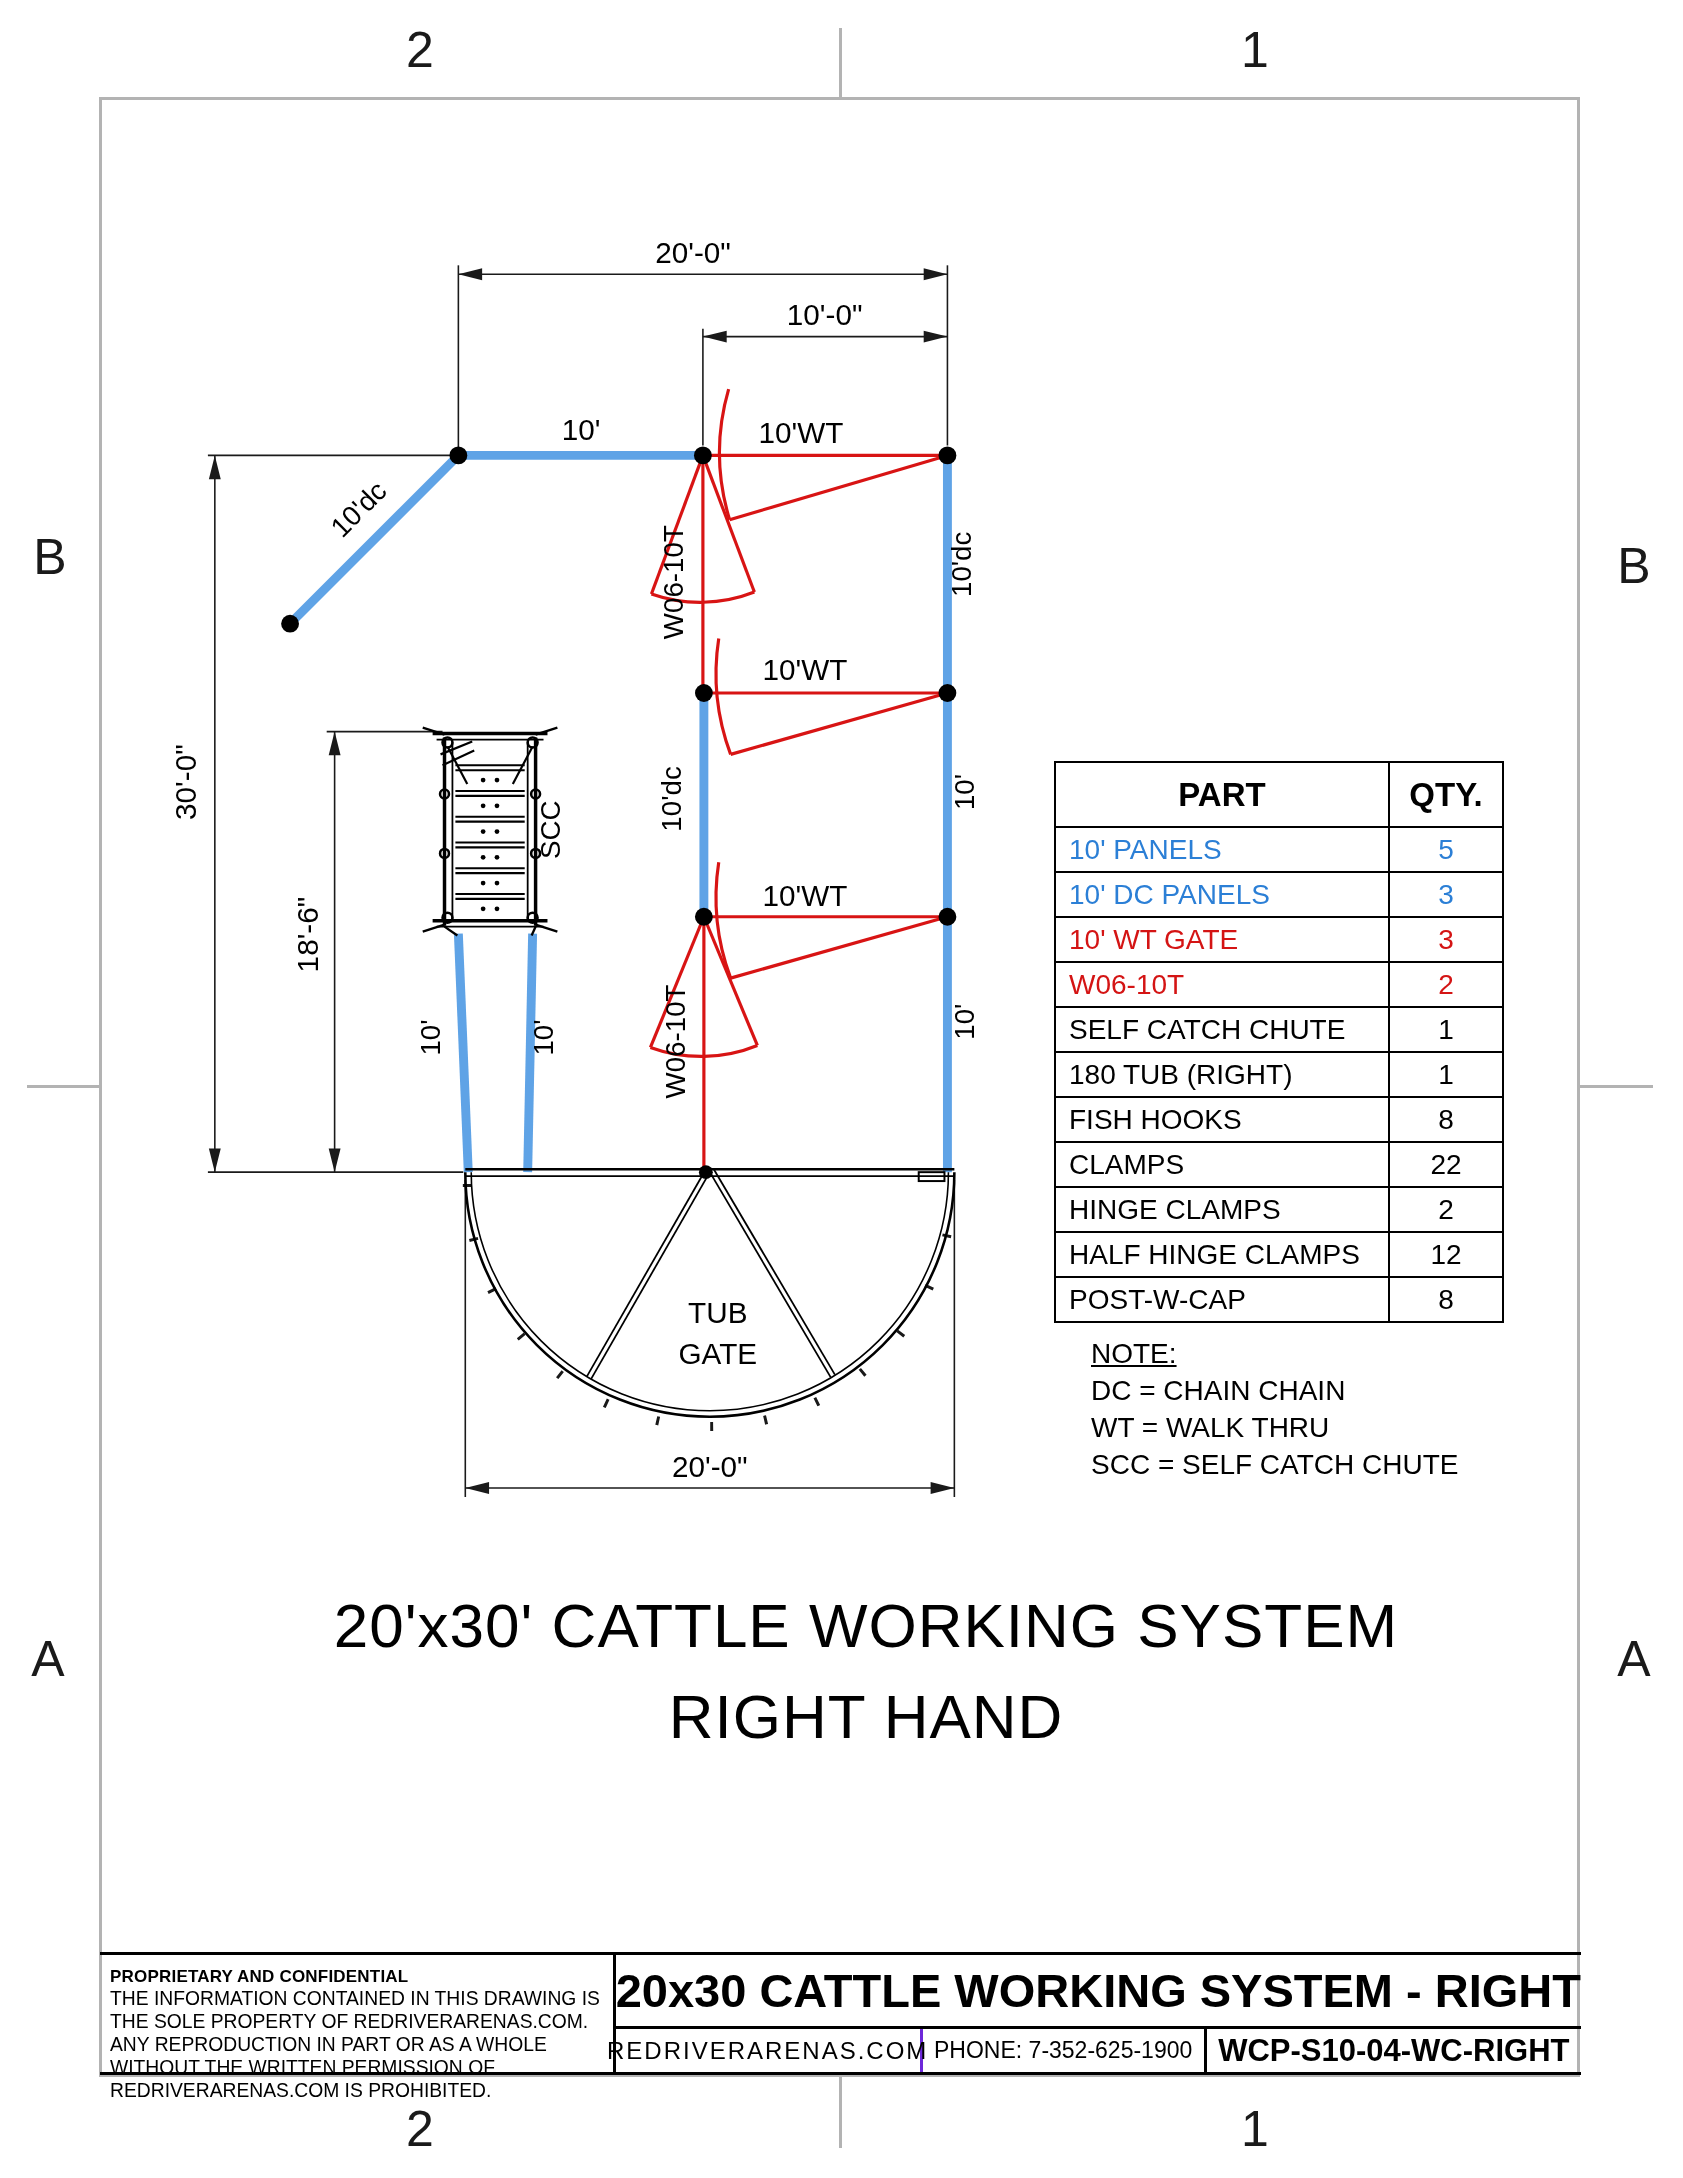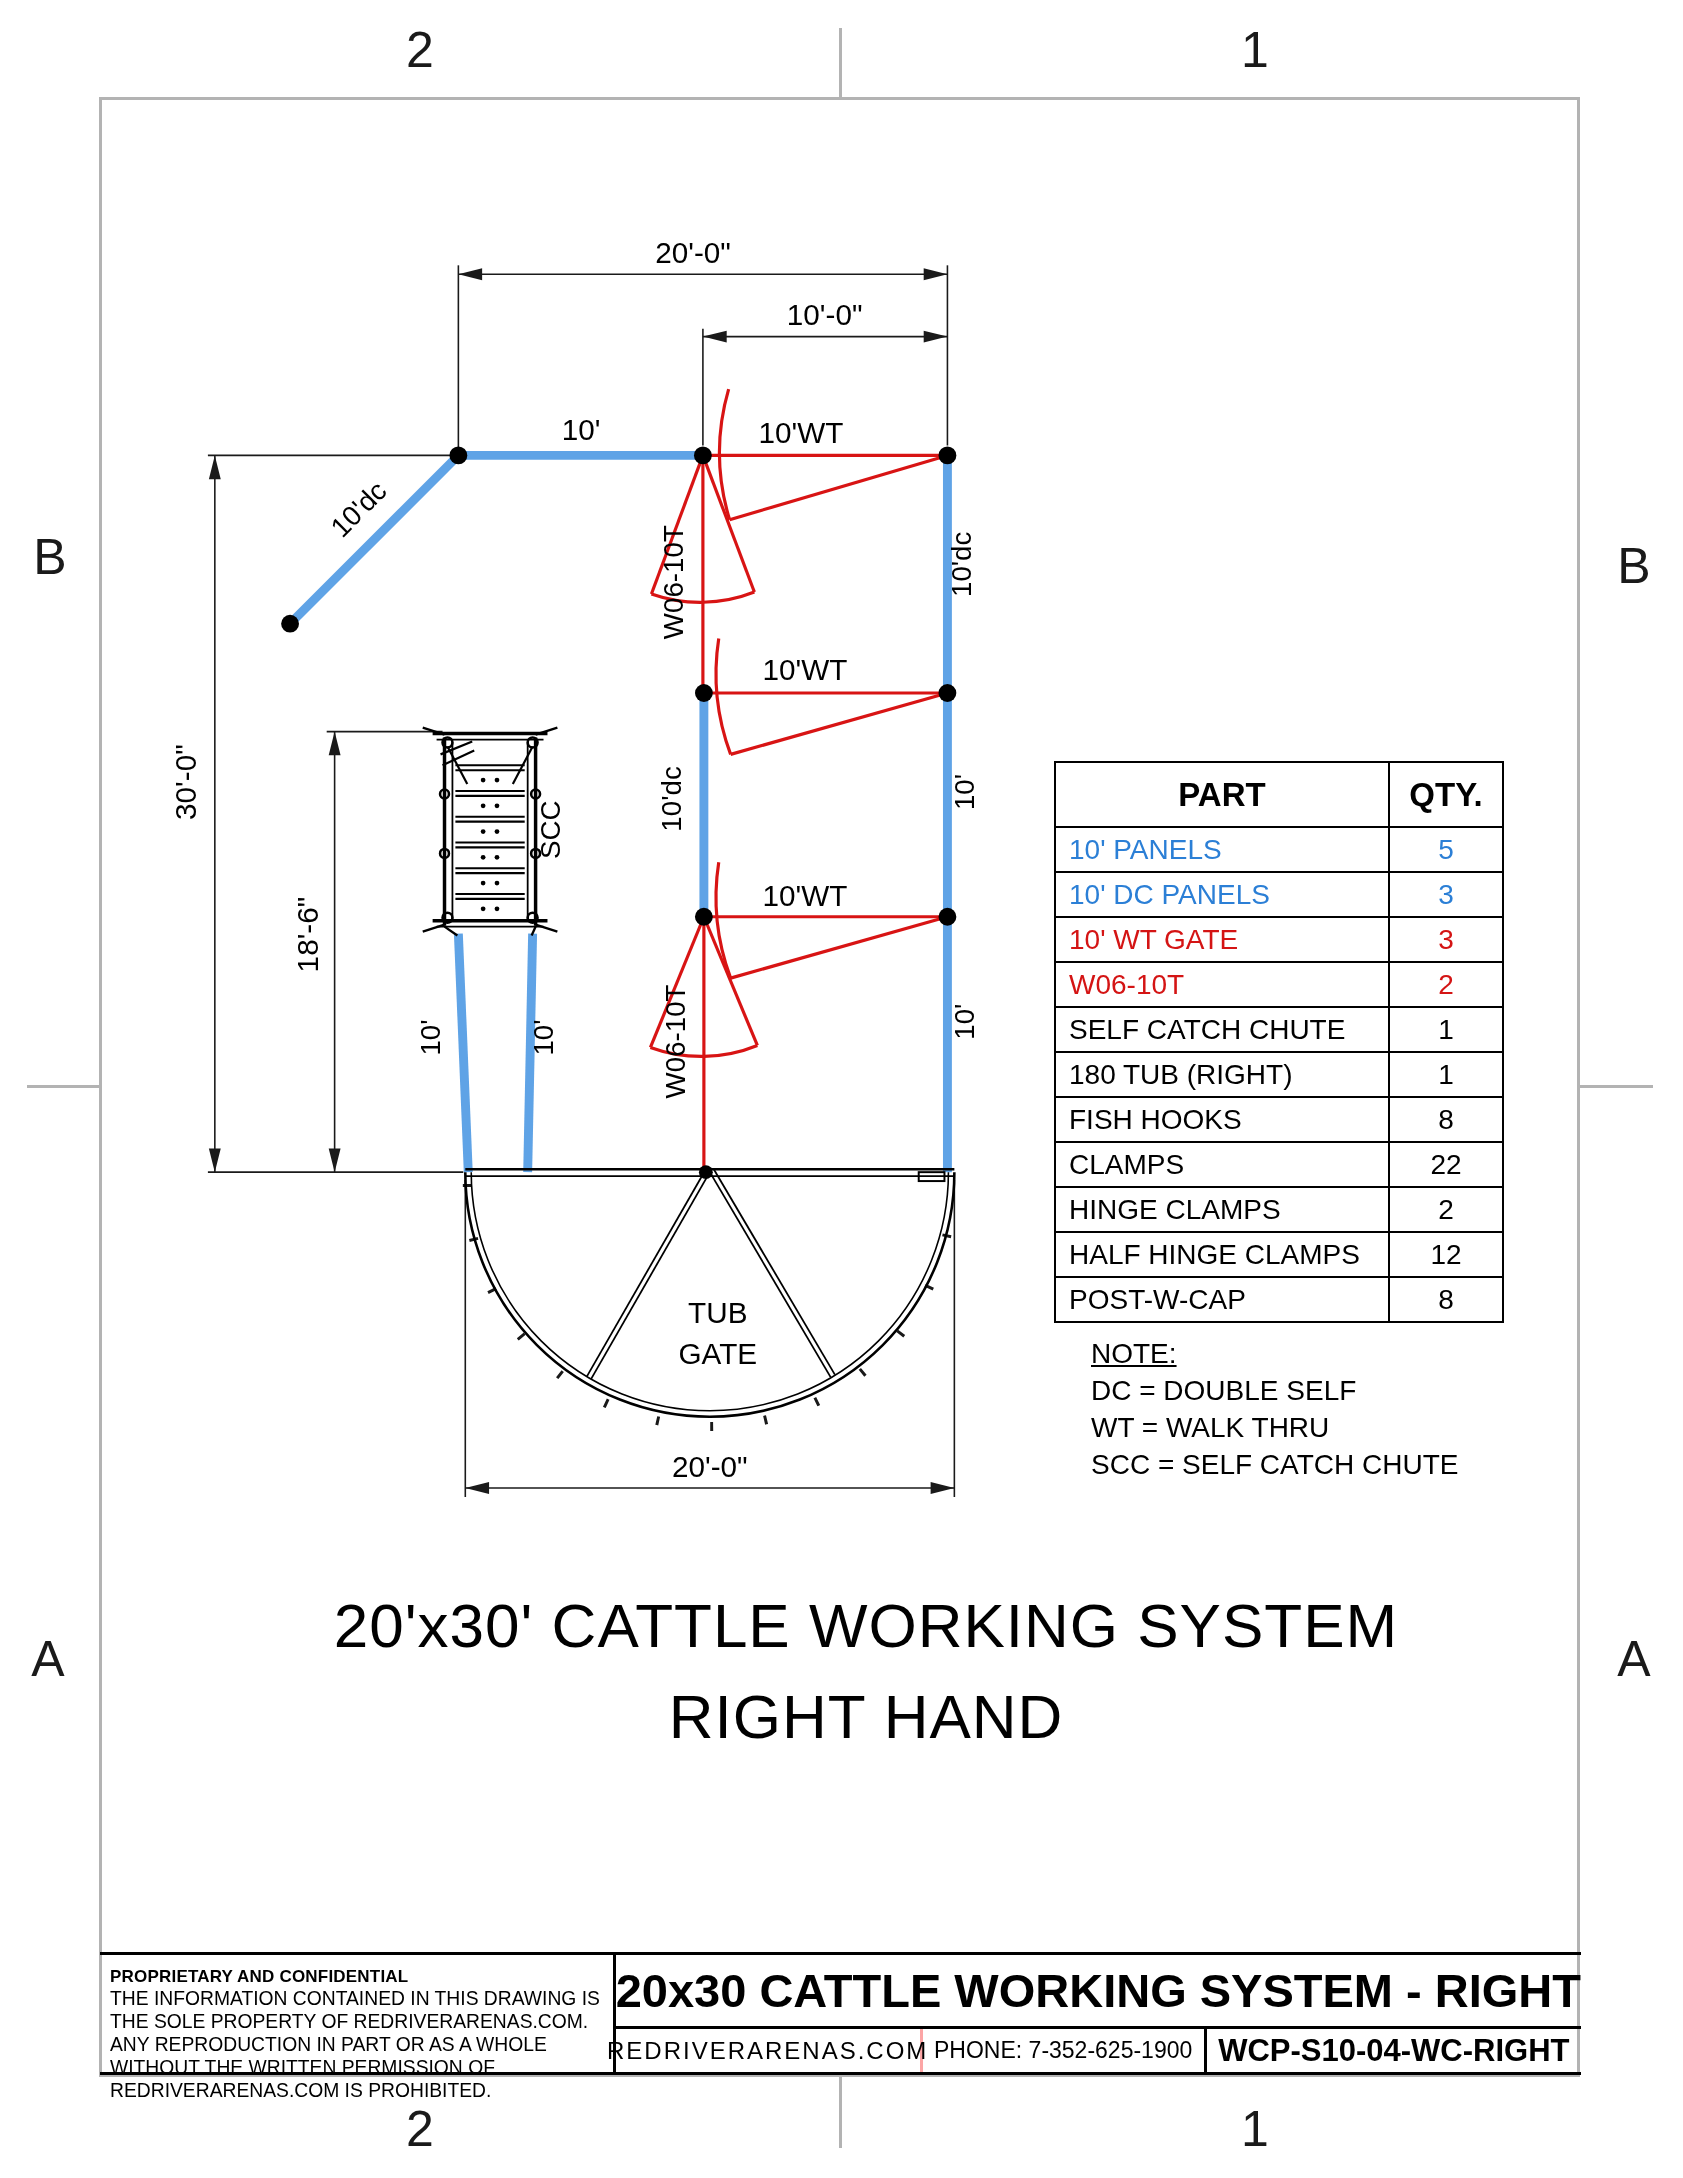--- a/index.html
+++ b/index.html
@@ -43,21 +43,21 @@
           display:flex;}
   .tb-left{width:546px;border-right:3px solid #000;box-sizing:border-box;
            padding:12px 10px 0 10px;}
   .tb-left .hd{font-size:17px;font-weight:bold;letter-spacing:0.2px;}
   .tb-left .bd{font-size:19.3px;line-height:23px;}
   .tb-right{flex:1;display:flex;flex-direction:column;}
   .tb-title{height:74px;border-bottom:3px solid #000;box-sizing:border-box;
             display:flex;align-items:center;justify-content:center;
             font-size:47px;font-weight:bold;white-space:nowrap;}
   .tb-bottom{flex:1;display:flex;}
-  .tb-web{width:307px;border-right:3px solid #fca5a5;box-sizing:border-box;
+  .tb-web{width:307px;border-right:3px solid #6d28d9;box-sizing:border-box;
           display:flex;align-items:center;justify-content:center;
           font-size:24px;letter-spacing:2px;font-weight:300;white-space:nowrap;}
   .tb-phone{width:284px;border-right:3px solid #000;box-sizing:border-box;
             display:flex;align-items:center;justify-content:center;font-size:23px;
             white-space:nowrap;}
   .tb-part{flex:1;display:flex;align-items:center;justify-content:center;
            font-size:31px;font-weight:bold;white-space:nowrap;}
 </style>
 </head>
 <body>
@@ -306,21 +306,21 @@
         </tr>
     <tr>
           <td>POST-W-CAP</td>
           <td class="qty">8</td>
         </tr>
   </tbody>
     </table>
 
   <div class="notes">
     <div class="nt">NOTE:</div>
-    <div>DC = DOUBLE SELF</div>
+    <div>DC = CHAIN CHAIN</div>
     <div>WT = WALK THRU</div>
     <div>SCC = SELF CATCH CHUTE</div>
   </div>
 
   <div class="main-title">
     <div>20'x30' CATTLE WORKING SYSTEM</div>
     <div>RIGHT HAND</div>
   </div>
 
   <div class="tblock">

